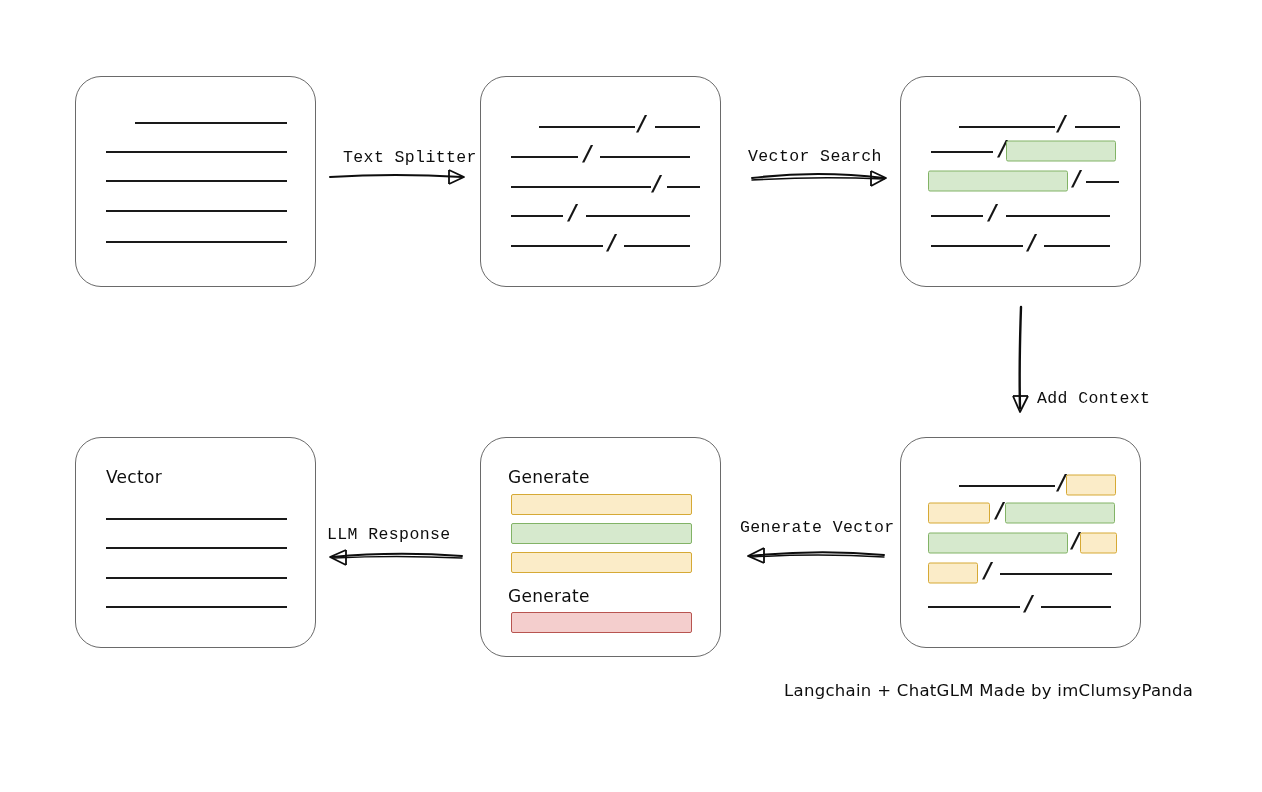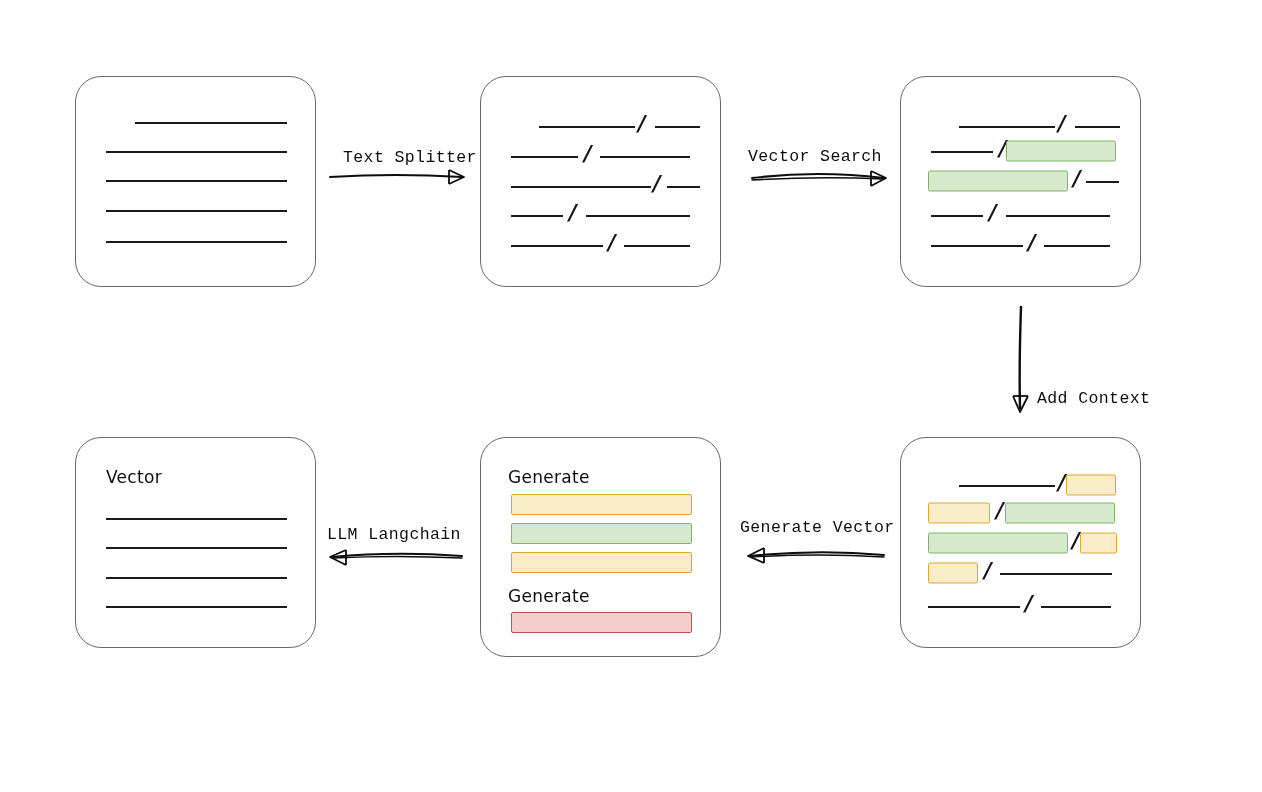--- a/index.html
+++ b/index.html
@@ -217,16 +217,17 @@
   </svg>
 
   <div class="hand-label" style="left:343px; top:148px;">Text Splitter</div>
 
   <div class="hand-label" style="left:748px; top:147px;">Vector Search</div>
 
   <div class="hand-label" style="left:1037px; top:341px;margin-top:48px;">Add Context</div>
 
   <div class="hand-label" style="left:740px; top:518px;">Generate Vector</div>
 
-  <div class="hand-label" style="left:327px; top:525px;">LLM Langchain</div>
-
+  <div class="hand-label" style="left:327px; top:525px;">LLM Response</div>
+
+  <div class="footer" style="left:784px; top:681px;">Langchain + ChatGLM Made by imClumsyPanda</div>
 
 </div>
 
 </body></html>

